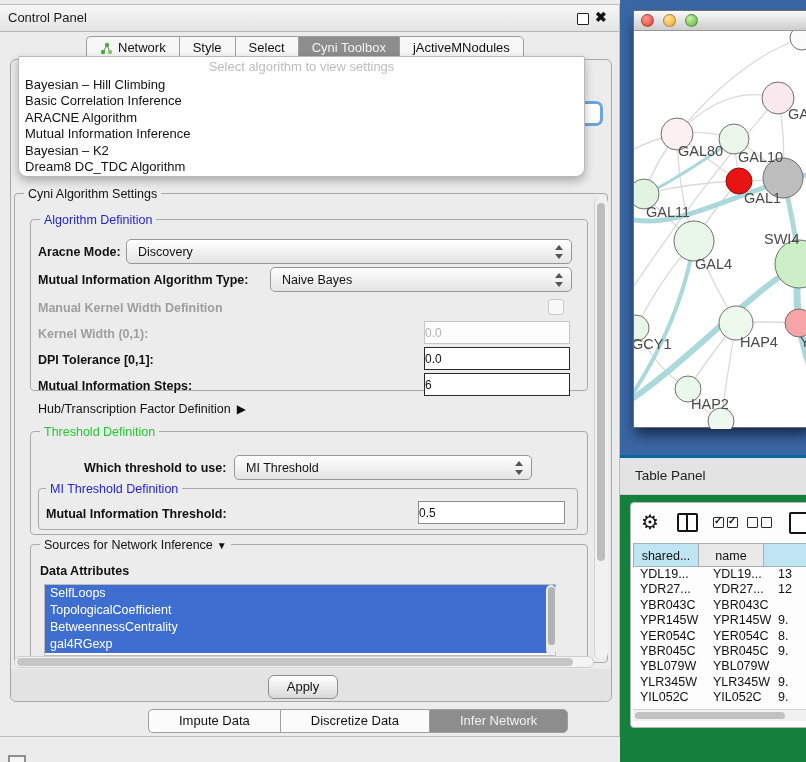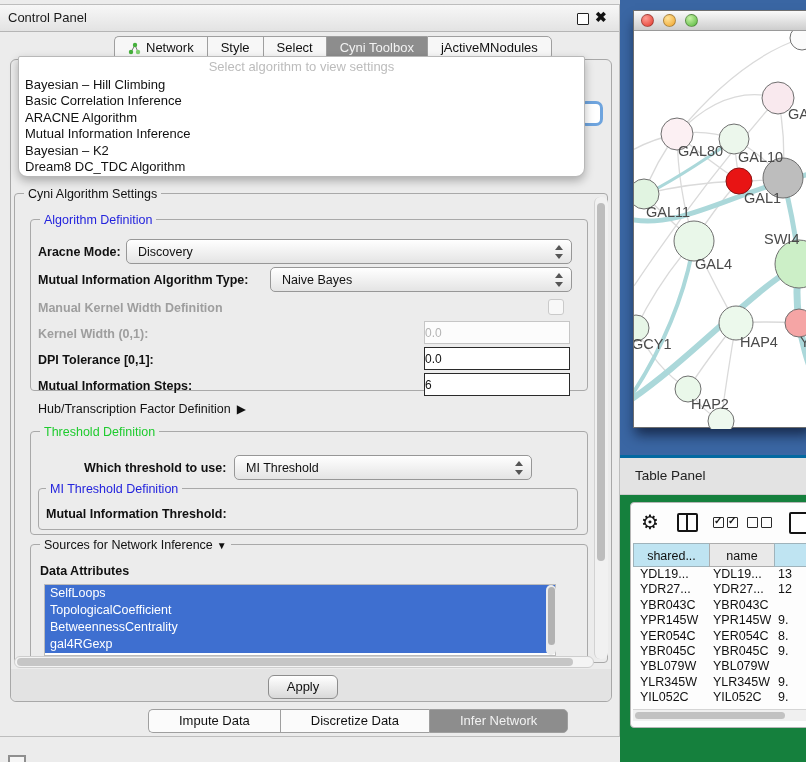--- a/index.html
+++ b/index.html
@@ -5,21 +5,21 @@
   html,body{margin:0;padding:0;background:#d8d8d8;font-family:"Liberation Sans",sans-serif;}
   .stage{position:relative;width:806px;height:762px;overflow:hidden;background:#ececec;}
   .abs{position:absolute;}
   
   .control-panel{left:0;top:4px;width:620px;height:733px;background:#ececec;border:1px solid #bdbdbd;border-left:none;box-sizing:border-box;}
   .cp-titlebar{position:absolute;left:0;top:0;width:100%;height:26px;background:linear-gradient(#f7f7f7,#e3e3e3);border-bottom:1px solid #b5b5b5;}
   .cp-title{position:absolute;left:8px;top:5px;font-size:13px;color:#1a1a1a;}
   .float-icon{position:absolute;left:577px;top:8px;width:10px;height:10px;border:1.5px solid #222;border-radius:1px;background:#fff;}
   .close-icon{position:absolute;left:595px;top:4px;font-size:14px;font-weight:bold;color:#111;}
   
-  .tabs-row{position:absolute;left:86px;top:31px;height:24px;display:flex;margin-left:28px;}
+  .tabs-row{position:absolute;left:86px;top:31px;height:24px;display:flex;}
   .tab{height:22px;line-height:22px;padding:0 13px;font-size:13px;color:#111;background:#f7f7f7;border:1px solid #9f9f9f;border-right:none;display:flex;align-items:center;gap:5px;}
   .tab:first-child{border-radius:5px 0 0 0;}
   .tab:last-child{border-right:1px solid #9f9f9f;border-radius:0 5px 5px 0;}
   .tab.selected{background:#8d8d8d;color:#f2f2f2;}
   
   .outer-box{position:absolute;left:10px;top:54px;width:602px;height:643px;border:1px solid #a8a8a8;border-radius:6px;background:#ececec;box-sizing:border-box;}
   
   .group{position:absolute;border:1px solid #a9a9a9;border-radius:4px;box-sizing:border-box;}
   .group-title{position:absolute;font-size:12.5px;background:#ececec;padding:0 4px;white-space:nowrap;color:#111;}
   .t-blue{color:#2323dd;}
@@ -179,21 +179,21 @@
       <div class="tp-toolbar">
         <div class="gear">⚙</div>
         <div class="split-ic"></div>
         <div class="cb checked" style="left:82px"></div>
         <div class="cb checked" style="left:96px"></div>
         <div class="cb" style="left:116px"></div>
         <div class="cb" style="left:130px"></div>
         <div class="page-ic"></div>
       </div>
       <div class="tp-header" id="tp-header">
-          <div class="th hl" style="width: 76px; text-align: center;">shared...</div>
+          <div class="th hl" style="width: 65px; text-align: center;">shared...</div>
           <div class="th plain" style="width: 65px;">name</div>
           <div class="th hl" style="width: 56px;"></div>
         </div>
       <div class="tp-body" id="tp-body">
           <div class="tr">
             <div class="td" style="width: 73px;">YDL19...</div>
             <div class="td" style="width: 65px;">YDL19...</div>
             <div class="td" style="width: 56px;">13</div>
           </div>
           <div class="tr">
@@ -323,20 +323,21 @@
     <div class="group" style="left:30px;top:426px;width:558px;height:104px;"></div>
     <div class="group-title t-green" style="left:40px;top:420px;">Threshold Definition</div>
 
     <div class="lbl b" style="left:84px;top:456px;">Which threshold to use:</div>
     <div class="combo" style="left:234px;top:450px;width:298px;"><span>MI Threshold</span><span class="arrows"></span></div>
 
     <div class="group" style="left:38px;top:483px;width:540px;height:42px;"></div>
     <div class="group-title t-blue" style="left:46px;top:477px;">MI Threshold Definition</div>
 
     <div class="lbl b" style="left:46px;top:502px;text-align:right;">Mutual Information Threshold:</div>
+    <div class="field norm" style="left:418px;top:496px;width:147px;">0.5</div>
 
     <div class="group" style="left:30px;top:539px;width:558px;height:119px;"></div>
     <div class="group-title" style="left:40px;top:533px;"><span>Sources for Network Inference</span><span class="src-arrow">▼</span></div>
 
     <div class="lbl b" style="left:40px;top:559px;">Data Attributes</div>
     <div class="attr-list" id="attr-list">
         <div class="attr-item selected">SelfLoops</div>
         <div class="attr-item selected">TopologicalCoefficient</div>
         <div class="attr-item selected">BetweennessCentrality</div>
         <div class="attr-item selected">gal4RGexp</div>

